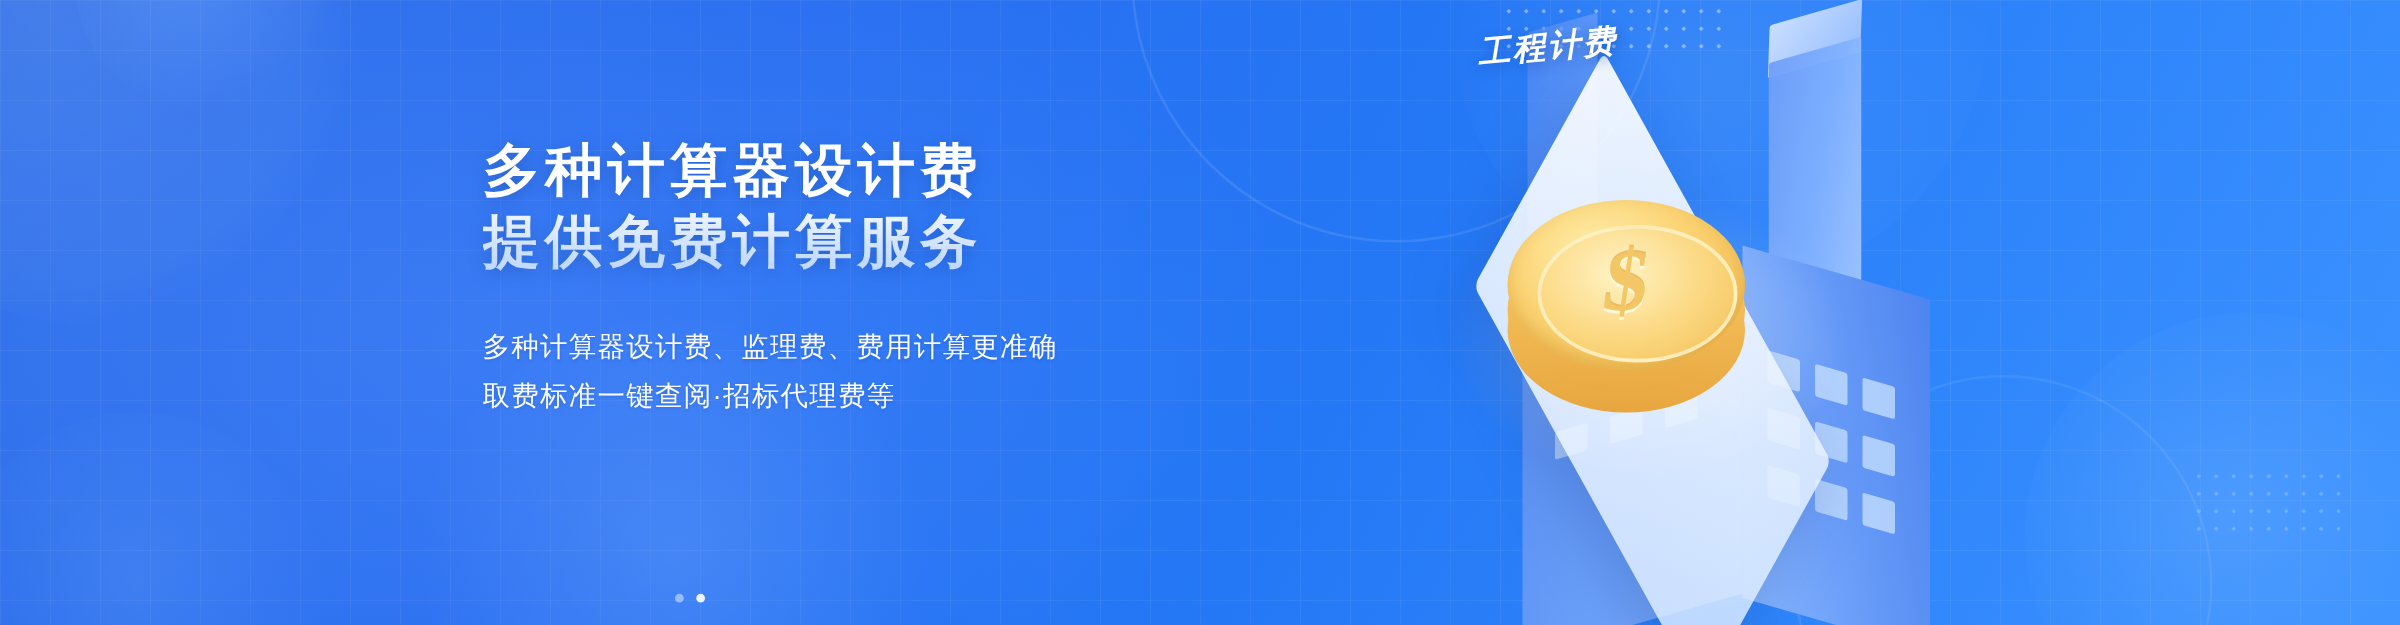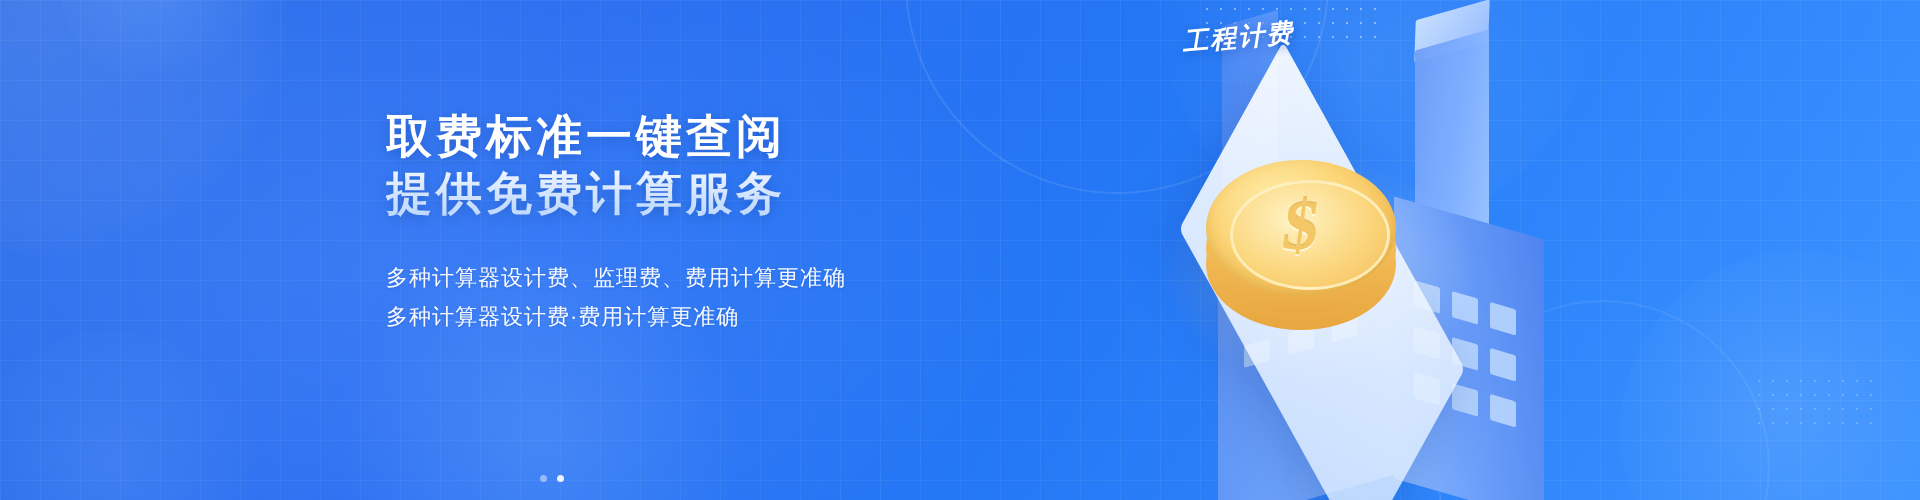--- a/index.html
+++ b/index.html
@@ -144,26 +144,26 @@
   <div class="circ circ-e"></div>
   <div class="circ circ-f"></div>
   <div class="ring ring-a"></div>
   <div class="ring ring-b"></div>
 
   <div class="dots dots-tr"></div>
   <div class="dots dots-br"></div>
 
   <div class="content">
     <div class="title">
-      <span class="line">取费标准一键查阅</span>
+      <span class="line">多种计算器设计费</span>
       <span class="line">提供免费计算服务</span>
     </div>
     <div class="subtitle">
       <span class="line">多种计算器设计费、监理费、费用计算更准确</span>
-      <span class="line">多种计算器设计费·费用计算更准确</span>
+      <span class="line">取费标准一键查阅·招标代理费等</span>
     </div>
   </div>
 
   <div class="pager">
     <span></span>
     <span class="on"></span>
   </div>
 
   <div class="art">
 

